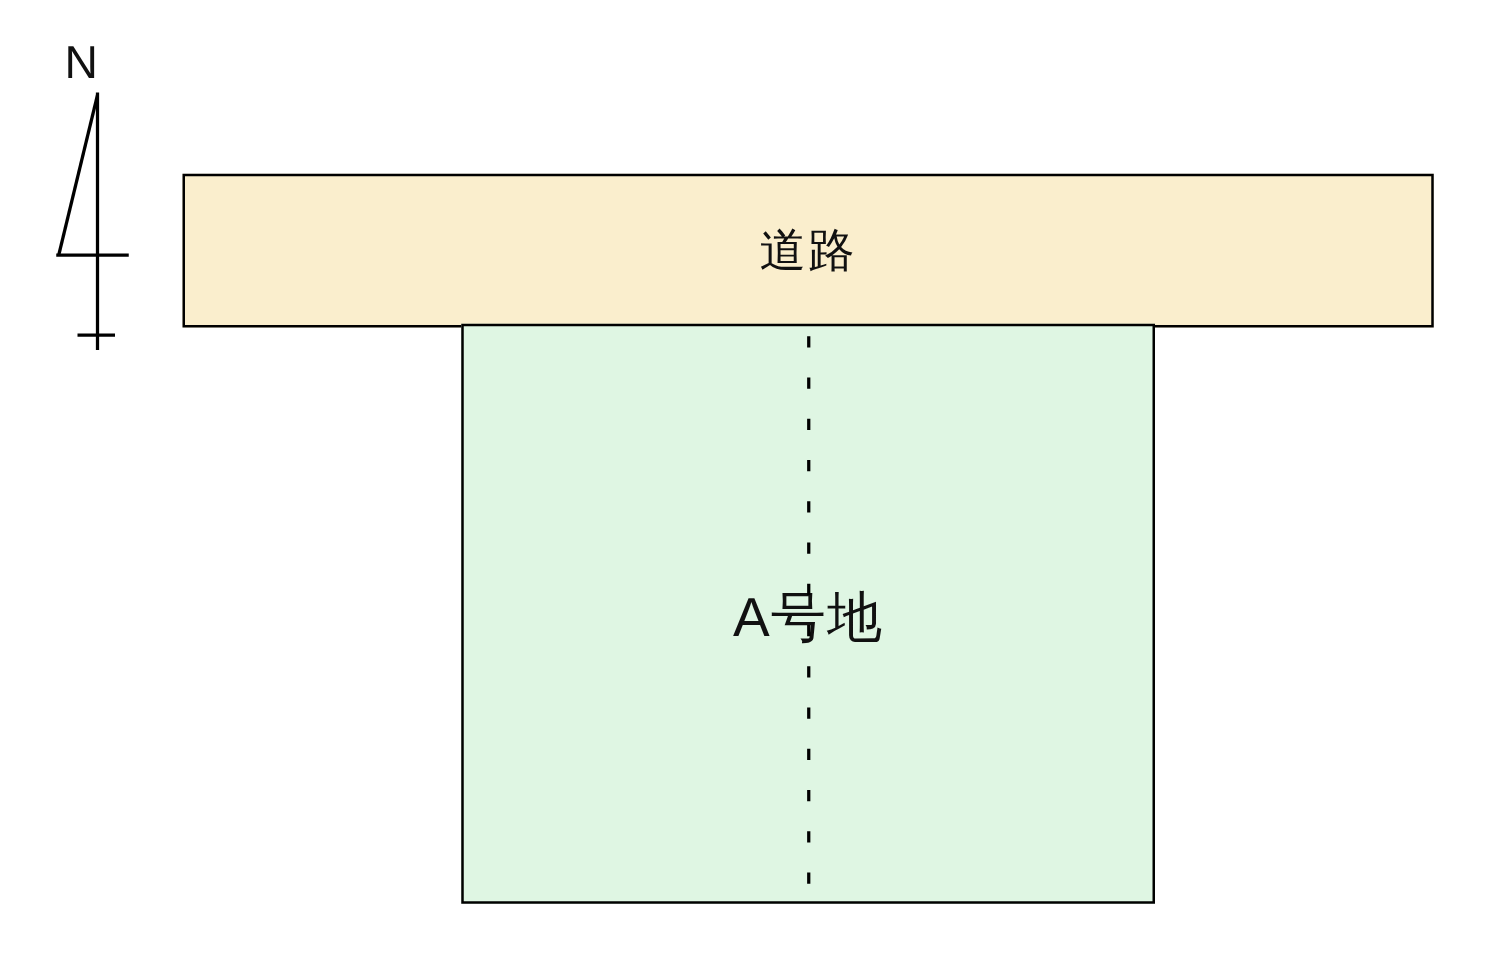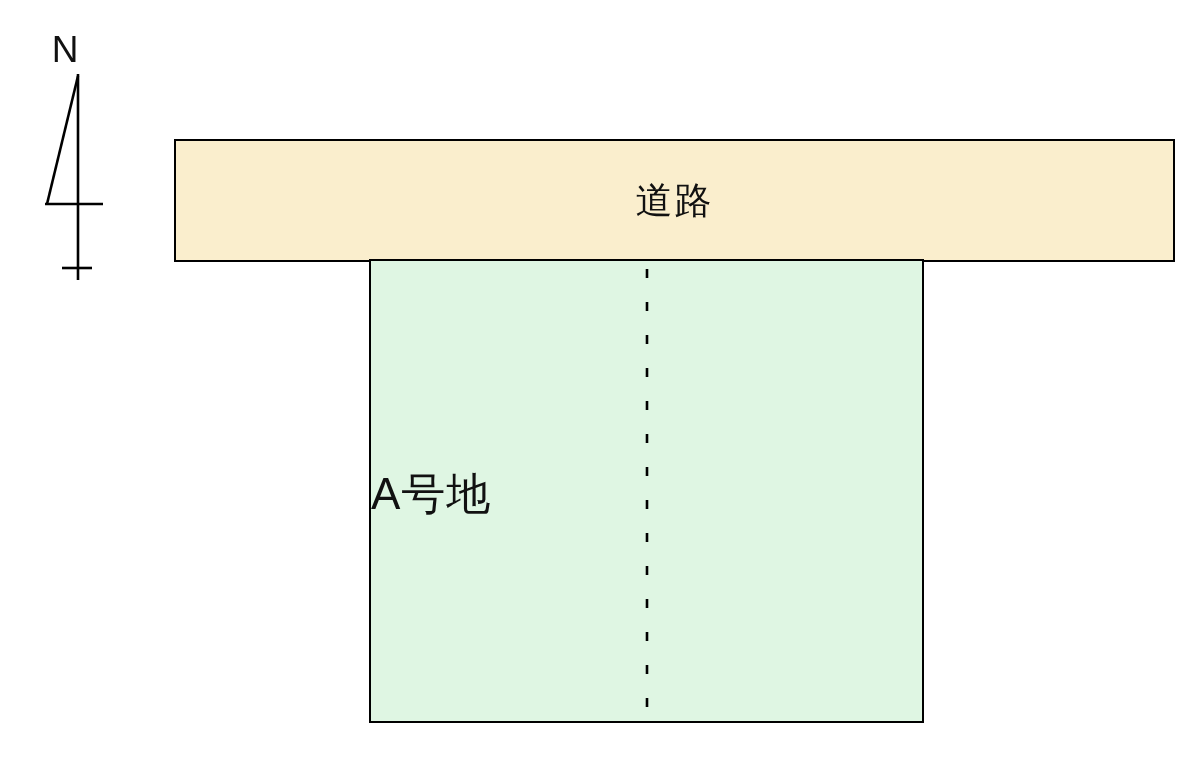--- a/index.html
+++ b/index.html
@@ -37,40 +37,39 @@
   }
   .road {
     position: absolute;
     left: 146px; top: 139px;
     width: 1001px; height: 123px;
     background: var(--road-fill);
     border: 2.5px solid var(--line-color);
     display: flex;
     align-items: center;
     justify-content: center;
-    margin-left: 28px;
   }
   .road-label {
     font-size: 37px;
     color: #111;
     letter-spacing: 2px;
   }
   .plots {
     position: absolute;
     left: 369px; top: 259px;
     width: 555px; height: 464px;
     background: var(--plot-fill);
     border: 2.5px solid var(--line-color);
     display: flex;
   }
   .plot {
     flex: 1 1 50%;
     display: flex;
     align-items: center;
-    justify-content: flex-start;
+    justify-content: center;
   }
   .plot-label {
     font-size: 44px;
     color: #111;
     letter-spacing: 1px;
     transform: translateY(3px);
   }
   .divider-svg {
     position: absolute;
     left: 50%;

